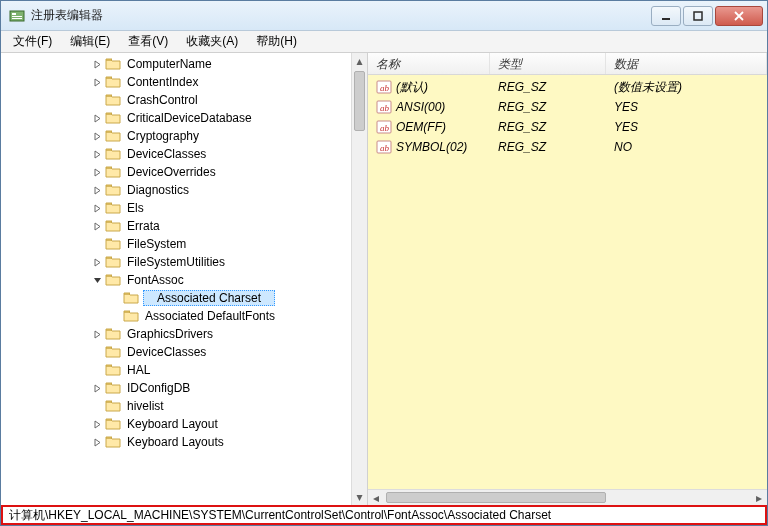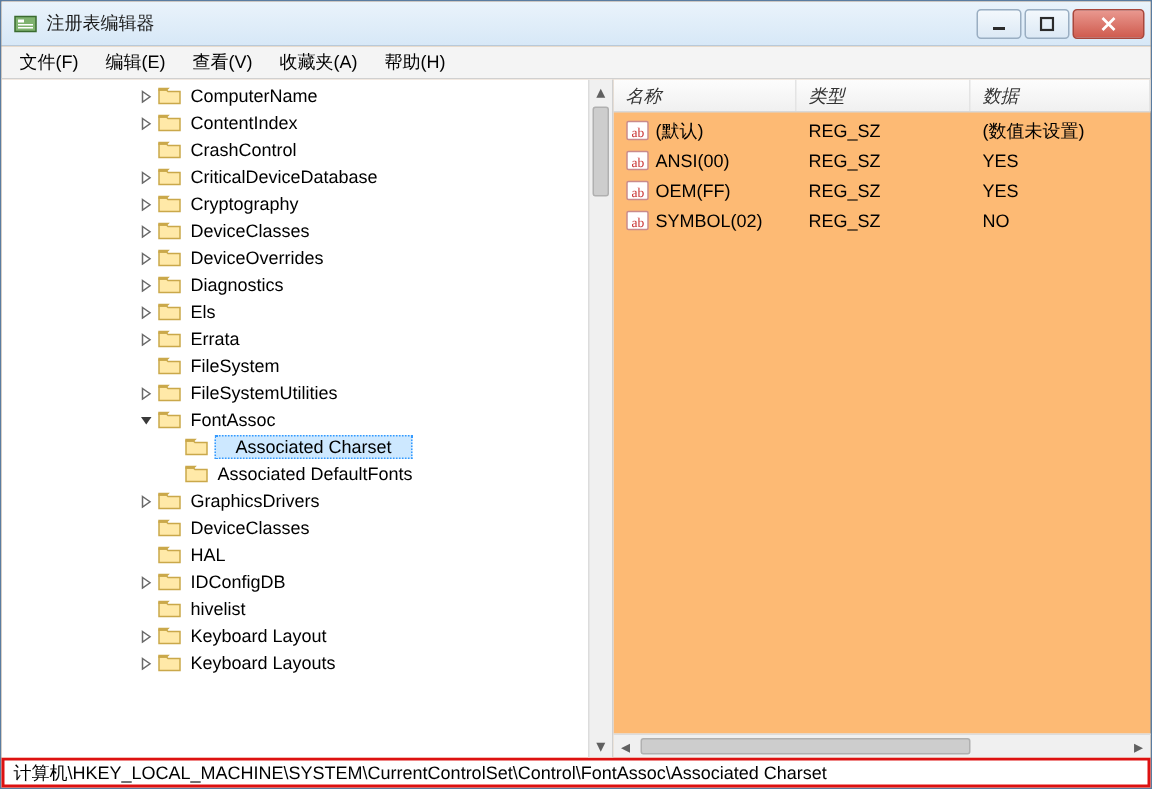--- a/index.html
+++ b/index.html
@@ -1,48 +1,48 @@
 <!DOCTYPE html>
 <html><head>
 <meta charset="utf-8">
 <style>
 * { box-sizing: border-box; margin: 0; padding: 0; }
 body { font-family: "Microsoft YaHei", "Segoe UI", Tahoma, sans-serif; font-size: 12px; background: #fff; width: 768px; height: 526px; overflow: hidden; }
-.window { width: 768px; height: 526px; border: 1px solid #5a7ca0; background: #fdba74; display: flex; flex-direction: column; }
+.window { width: 768px; height: 526px; border: 1px solid #5a7ca0; background: #fef9c3; display: flex; flex-direction: column; }
 .titlebar { height: 30px; background: linear-gradient(#eaf3fb, #d7e8f7); display: flex; align-items: center; padding: 0 4px 0 8px; border-bottom: 1px solid #b8c9d9; }
 .titlebar .app-icon { width: 16px; height: 16px; margin-right: 6px; display: inline-flex; align-items: center; justify-content: center; }
 .titlebar .title { flex: 1; color: #1a1a1a; font-size: 12px; }
 .win-buttons { display: flex; gap: 2px; }
 .win-btn { width: 30px; height: 20px; border: 1px solid #9aaec2; border-radius: 3px; background: linear-gradient(#f3f8fc, #dce9f5); display: flex; align-items: center; justify-content: center; cursor: pointer; }
 .win-btn.close { width: 48px; background: linear-gradient(#e9988f, #cf5b4e); border-color: #a8473c; }
 .win-btn svg { display: block; }
 .menubar { height: 22px; background: #f4f4f4; border-bottom: 1px solid #d0d0d0; display: flex; align-items: center; padding: 0 4px; gap: 2px; }
 .menu-item { padding: 2px 8px; cursor: pointer; }
 .body { flex: 1; display: flex; min-height: 0; }
-.tree-pane { width: 408px; border-right: 1px solid #d0d0d0; overflow: hidden; position: relative; background: #fff; }
+.tree-pane { width: 367px; border-right: 1px solid #d0d0d0; overflow: hidden; position: relative; background: #fff; }
 .tree-scroll { position: absolute; inset: 0 16px 0 0; overflow: hidden; }
 .tree { padding: 2px 0 2px 0; }
 .tree-row { display: flex; align-items: center; height: 18px; white-space: nowrap; }
 .tree-row .indent { display: inline-block; height: 18px; }
 .tree-row .expander { width: 12px; height: 12px; display: inline-flex; align-items: center; justify-content: center; color: #6a6a6a; margin-right: 2px; }
 .tree-row .folder { width: 16px; height: 14px; margin-right: 4px; display: inline-flex; align-items: center; justify-content: center; }
 .tree-row .label { padding: 0 2px; cursor: default; }
 .tree-row.selected .label { background: #cde8ff; border: 1px dotted #3399ff; padding: 0 13px; }
 .tree-vscroll { position: absolute; right: 0; top: 0; bottom: 0; width: 16px; background: #f0f0f0; border-left: 1px solid #dcdcdc; }
 .tree-vscroll .thumb { position: absolute; left: 2px; right: 2px; top: 18px; height: 60px; background: #cdcdcd; border: 1px solid #b0b0b0; border-radius: 2px; }
 .tree-vscroll .arrow { position: absolute; left: 0; right: 0; height: 16px; display: flex; align-items: center; justify-content: center; color: #606060; }
 .tree-vscroll .arrow.up { top: 0; }
 .tree-vscroll .arrow.down { bottom: 0; }
 .list-pane { flex: 1; display: flex; flex-direction: column; min-width: 0; }
 .list-header { height: 22px; background: linear-gradient(#fdfdfd, #f0f0f0); border-bottom: 1px solid #d8d8d8; display: flex; }
 .list-header .col { padding: 3px 8px; border-right: 1px solid #e4e4e4; color: #333; font-style: italic; }
 .col-name { width: 122px; }
 .col-type { width: 116px; }
 .col-data { flex: 1; }
-.list-body { flex: 1; overflow: hidden; position: relative; }
+.list-body { flex: 1; overflow: hidden; position: relative; font-style: italic; }
 .list-rows { padding: 2px 0; }
 .list-row { display: flex; align-items: center; height: 20px; }
 .list-row .cell { padding: 0 8px; overflow: hidden; text-overflow: ellipsis; white-space: nowrap; }
 .val-icon { width: 16px; height: 16px; margin-right: 4px; display: inline-flex; align-items: center; justify-content: center; flex-shrink: 0; }
 .list-hscroll { height: 16px; background: #f0f0f0; border-top: 1px solid #dcdcdc; position: relative; }
 .list-hscroll .thumb { position: absolute; top: 2px; bottom: 2px; left: 18px; width: 220px; background: #cdcdcd; border: 1px solid #b0b0b0; border-radius: 2px; }
 .list-hscroll .arrow { position: absolute; top: 0; bottom: 0; width: 16px; display: flex; align-items: center; justify-content: center; color: #606060; }
 .list-hscroll .arrow.left { left: 0; }
 .list-hscroll .arrow.right { right: 0; }
 .statusbar { height: 20px; border: 2px solid #d11; margin: 0; padding: 1px 6px; display: flex; align-items: center; font-size: 12px; color: #000; background: #fff; }

